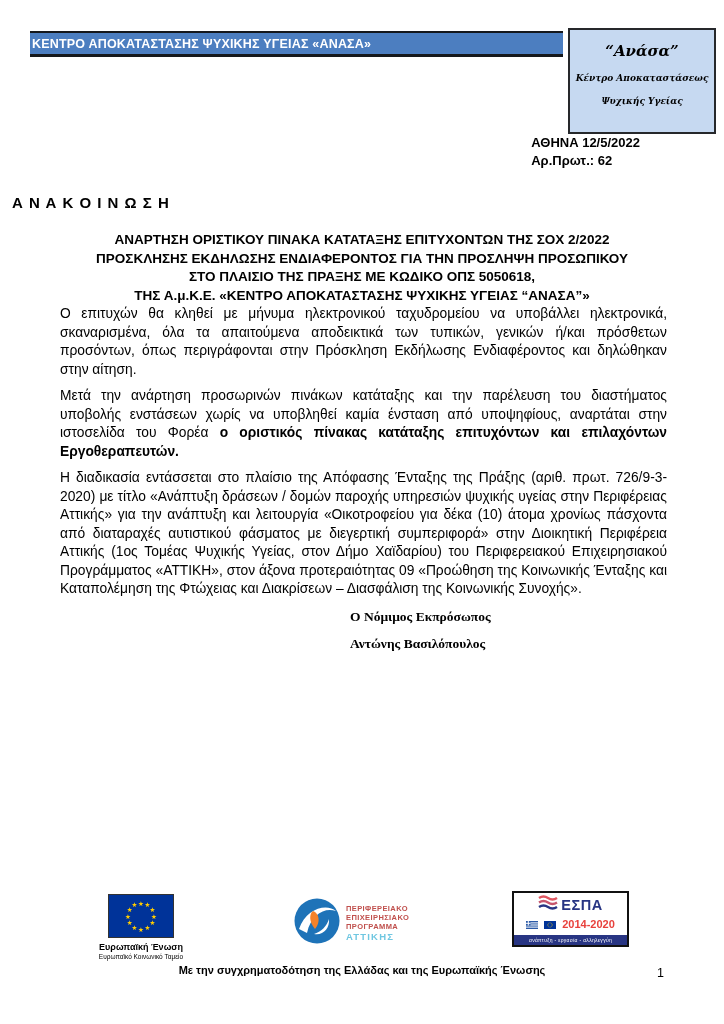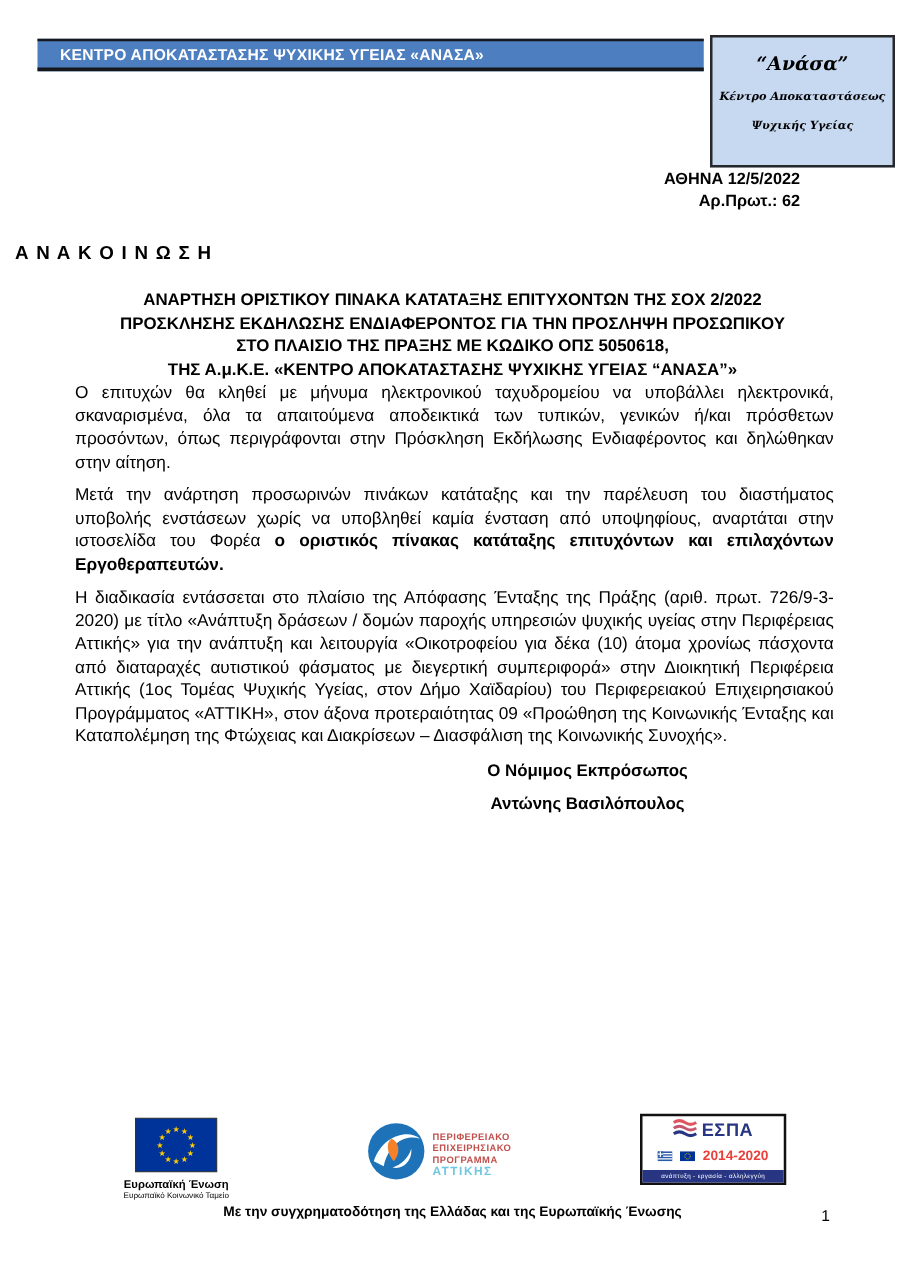--- a/index.html
+++ b/index.html
@@ -11,37 +11,37 @@
   }
 
   
   .header-bar {
     position:absolute; left:30px; top:31px; width:533px; height:26px;
     box-sizing:border-box;
     background:#4c7ec0;
     border-top:2px solid #15181c;
     border-bottom:3px solid #15181c;
     display:flex; align-items:center;
-    padding-left:18px;
+    padding-left:2px;
     color:#ffffff; font-weight:bold; font-size:12.5px; letter-spacing:0.2px;
   }
   .logo-box {
     position:absolute; left:568px; top:28px; width:148px; height:106px;
     box-sizing:border-box;
     background:#c6d9f1; border:2px solid #26282b;
     text-align:center;
     font-family:"DejaVu Serif","Liberation Serif",serif;
     font-style:italic; font-weight:bold;
   }
   .logo-title { margin-top:12px; font-size:15px; }
   .logo-line  { margin-top:13px; font-size:9px; }
 
   .date-block {
     position:absolute; top:134px; right:84px;
-    text-align:right; font-weight:bold; font-size:13px; line-height:18px;
+    text-align:left; font-weight:bold; font-size:13px; line-height:18px;
   }
 
   
   .content { position:absolute; top:182px; left:0; right:0; }
   .doc-title {
     margin:12px; text-align:left;
     font-size:15px; font-weight:bold; letter-spacing:1px;
   }
   .subject {
     margin-top:20px; text-align:center;
@@ -49,22 +49,22 @@
   }
   .body-text { margin:0 57px 0 60px; }
   .para {
     margin:0; text-align:justify;
     font-size:13.8px; line-height:18.5px;
   }
   .para + .para { margin-top:8px; }
   .para b { font-weight:bold; }
 
   .signature {
-    margin:10px 0 0 350px; width:240px; text-align:center;
-    font-weight:bold; font-size:13.5px;
+    margin:10px 0 0 350px; width:240px; text-align:left;
+    font-weight:bold; font-size:13.5px;font-family:Liberation Serif, serif;
   }
   .sig-name { margin-top:11px; }
 
   
   .footer { position:absolute; top:886px; left:0; right:0; height:110px; }
 
   .eu-block { position:absolute; left:96px; top:8px; width:90px; text-align:center; }
   .eu-flag svg { display:block; margin:0 auto; }
   .eu-cap1 { margin-top:4px; font-weight:bold; font-size:9px; }
   .eu-cap2 { margin-top:1px; font-size:6.5px; }

